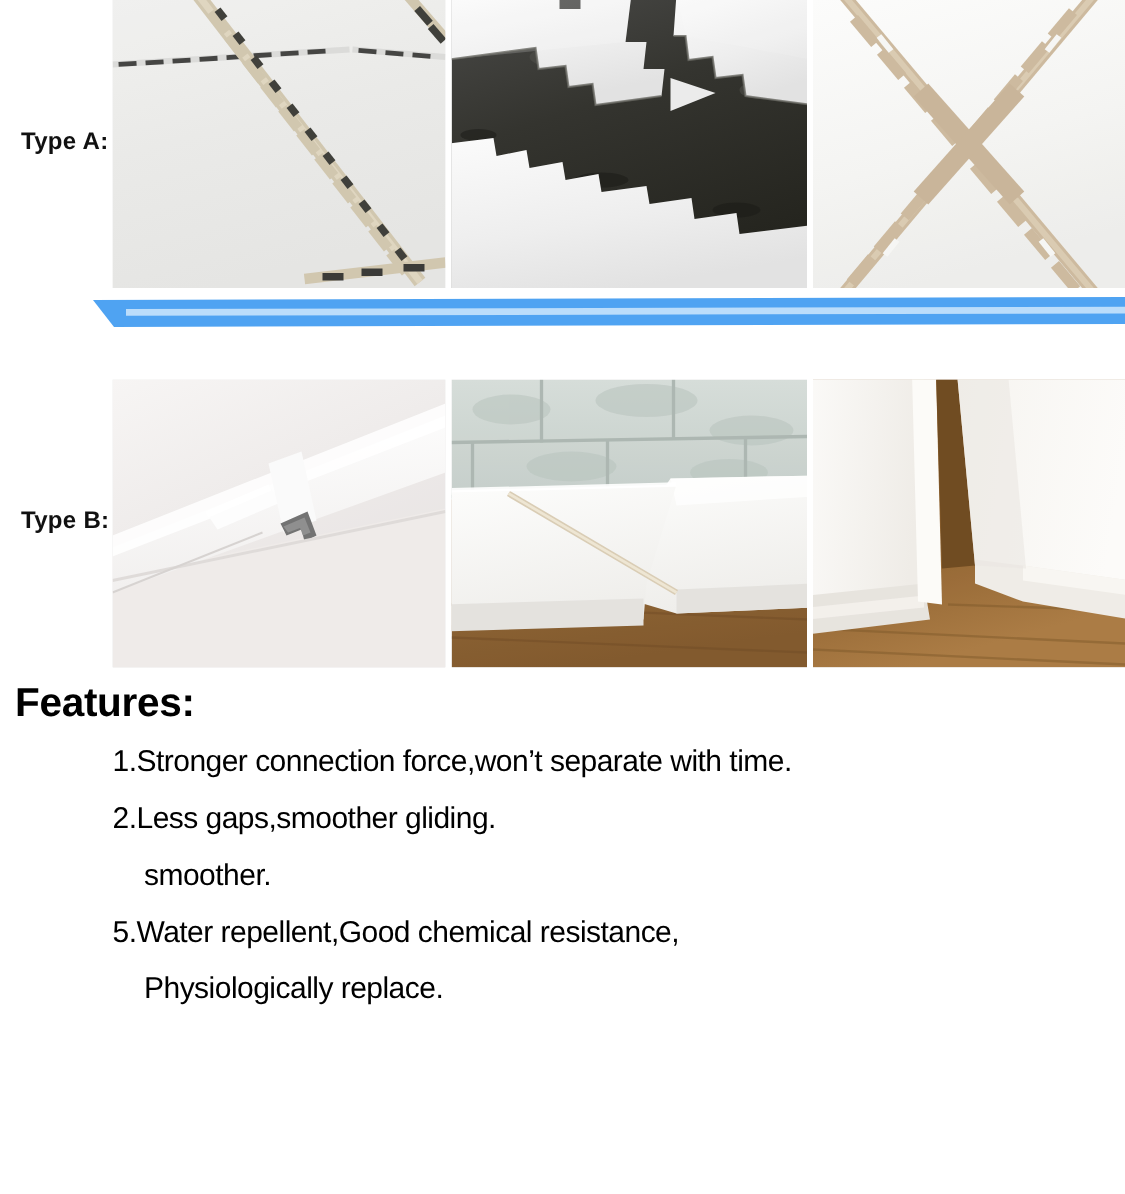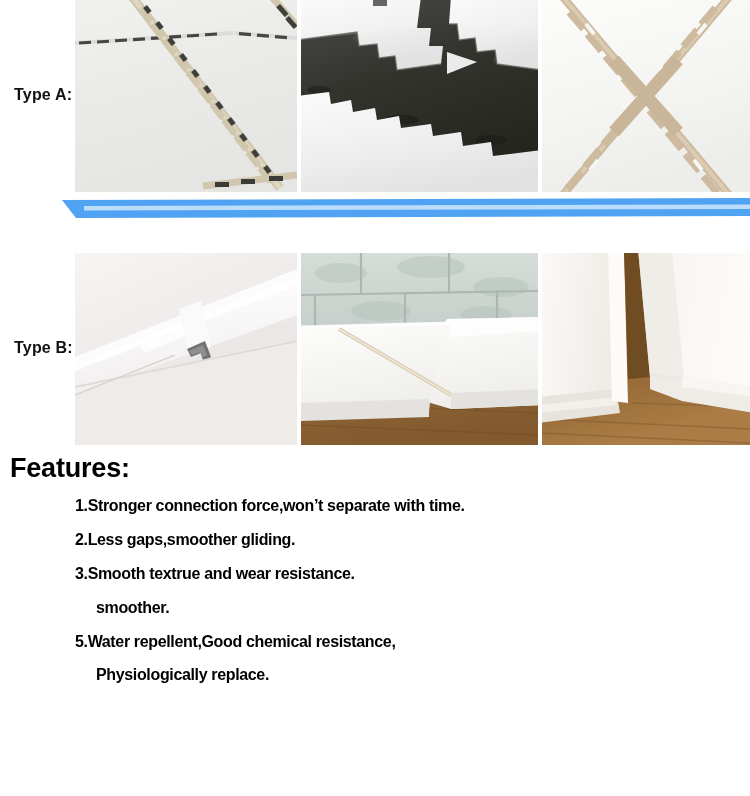--- a/index.html
+++ b/index.html
@@ -74,22 +74,22 @@
     font-weight: bold;
     line-height: 1.25;
     letter-spacing: -0.2px;
   }
   #features-list {
     list-style: none;
     margin: 12px 0 0 0;
     padding: 0 0 0 75px;
   }
   #features-list li {
-    font-size: 16px;
-    font-weight: bold;
+    font-size: 20px;
+    font-weight: normal;
     line-height: 1.0;
     margin-bottom: 18px;
     letter-spacing: -0.35px;
     max-width: 630px;
   }
   #features-list li .cont {
     display: block;
     padding-left: 21px;
     margin-top: 17px;
   }
@@ -442,23 +442,20 @@
 <div id="features-section">
   <h2 id="features-heading">Features:</h2>
   <ul id="features-list">
     <li>
       <span>1.Stronger connection force,won’t separate with time.</span>
     </li>
     <li>
       <span>2.Less gaps,smoother gliding.</span>
     </li>
     <li>
-      <span>3.Smooth textrue and wear resistance.</span>
-    </li>
-    <li>
       <span class="cont">smoother.</span>
     </li>
     <li>
       <span>5.Water repellent,Good chemical resistance,</span>
       <span class="cont">Physiologically replace.</span>
     </li>
   </ul>
 </div>
 
 </body></html>

